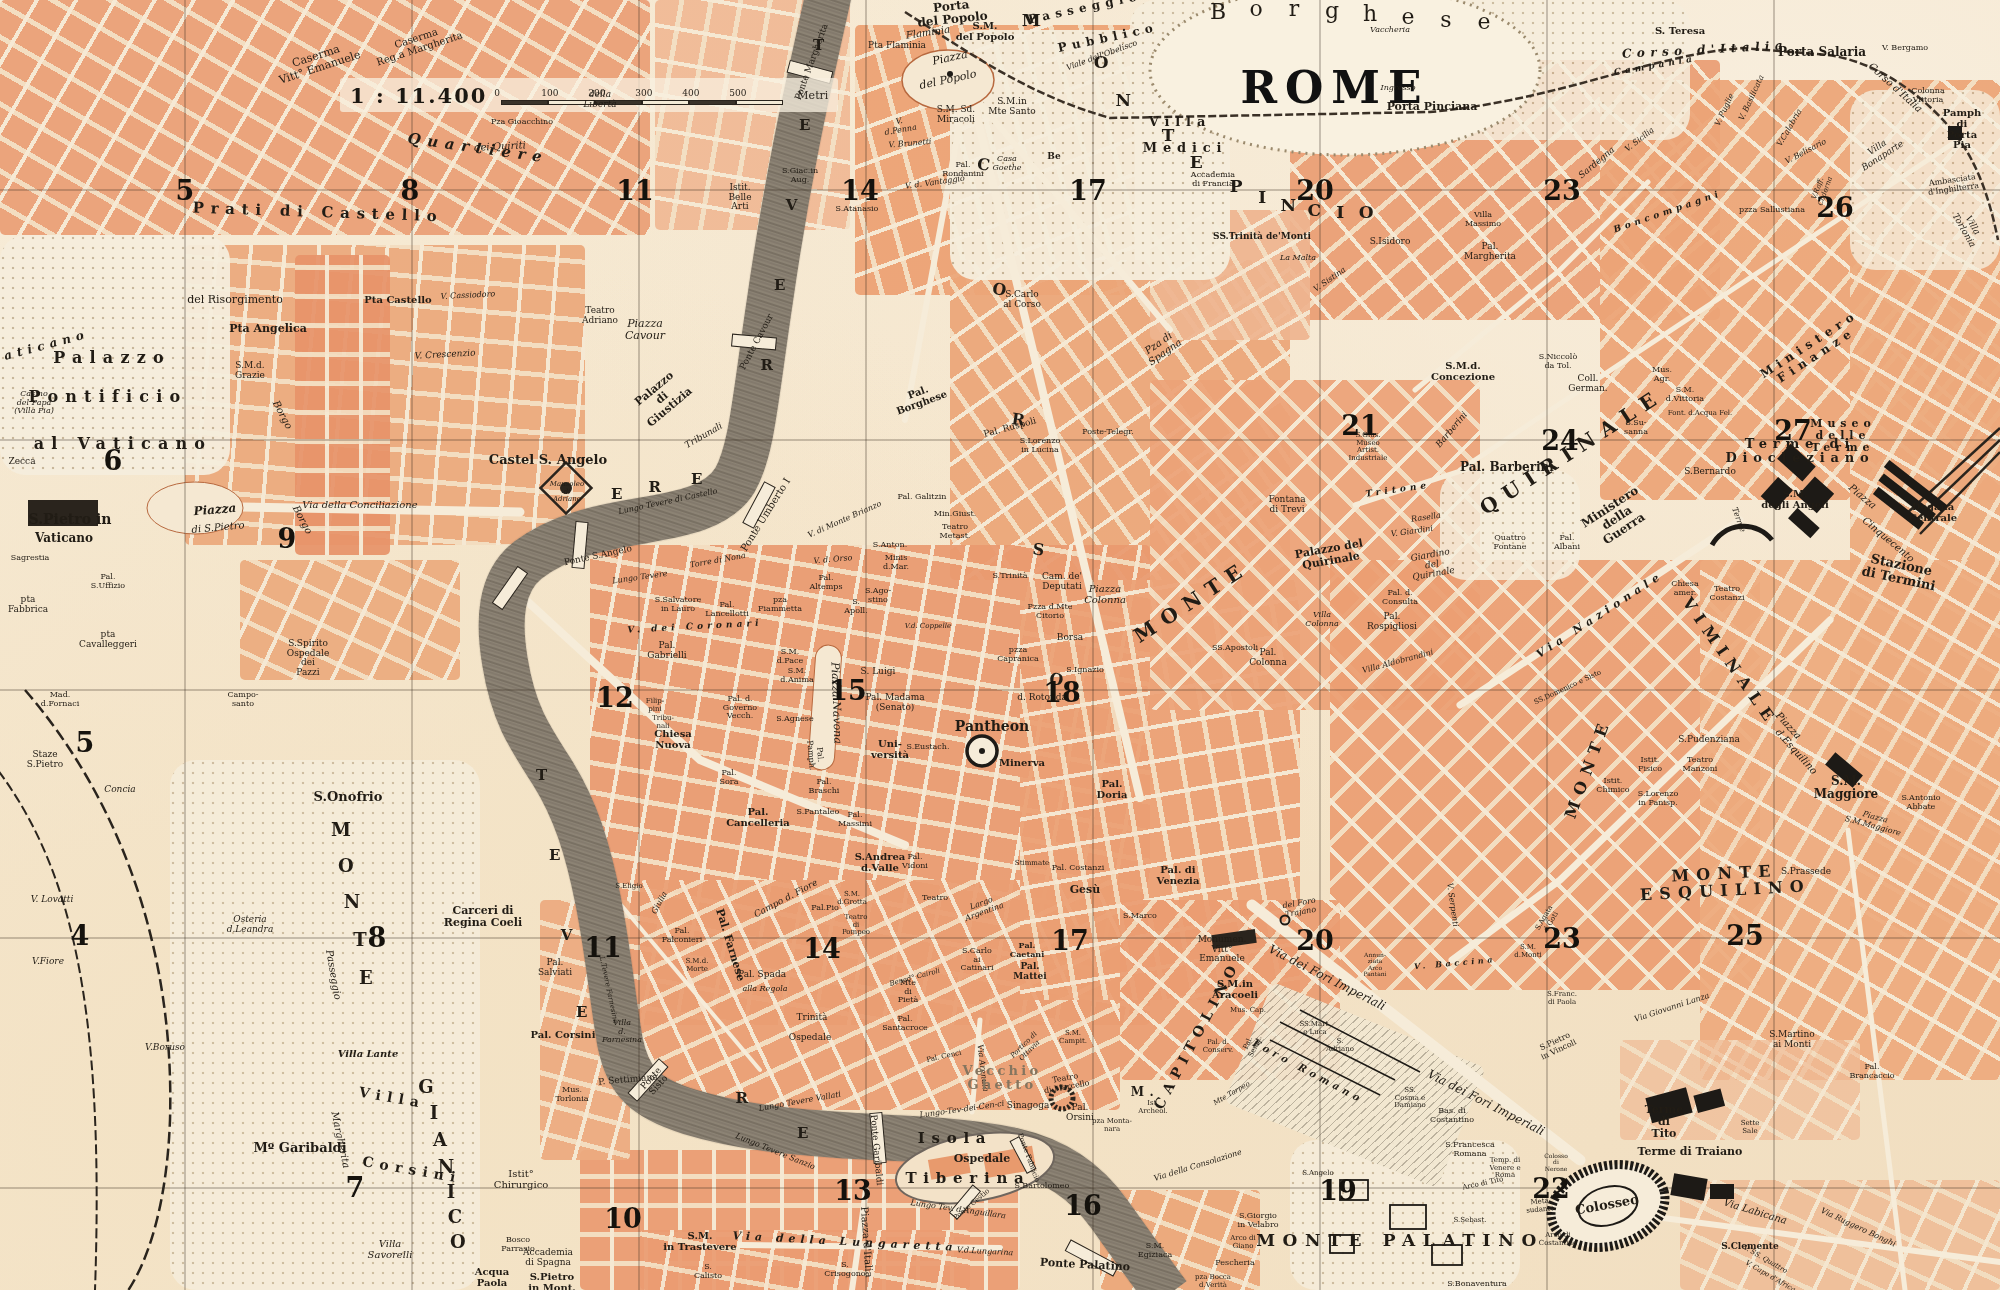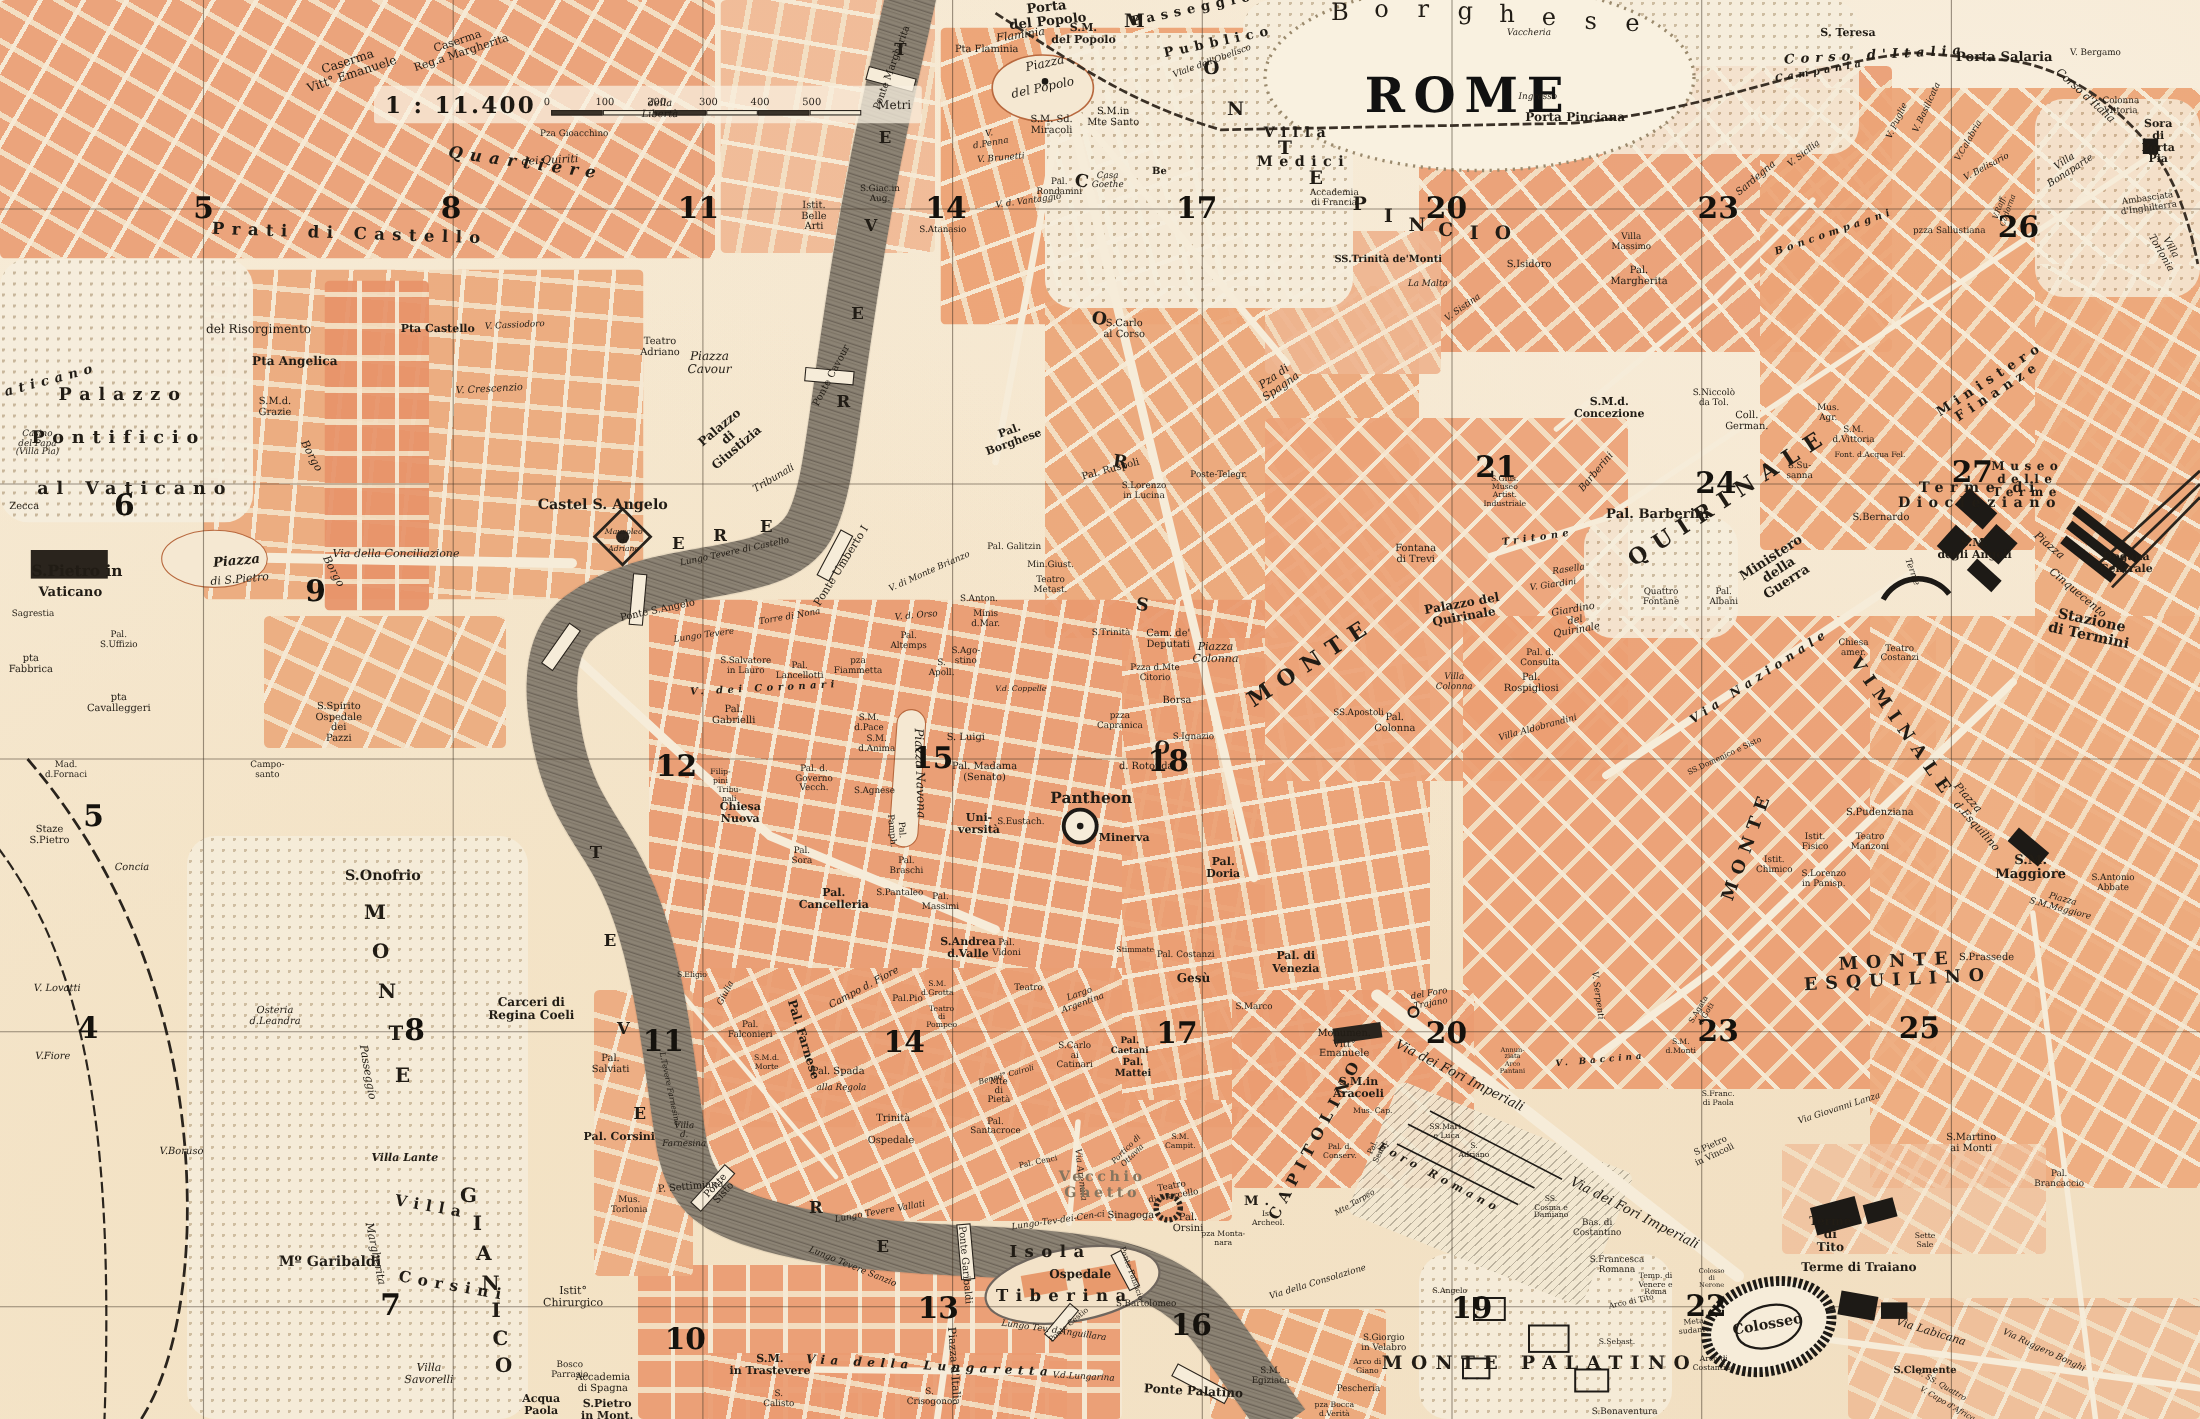--- a/index.html
+++ b/index.html
@@ -444,21 +444,21 @@
       <span class="lbl i" style="left: 1398px; top: 88px; font-size: 8px; --r: 0deg;">Ingresso</span>
       <span class="lbl b" style="left: 1432px; top: 107px; font-size: 11px; --r: 0deg;">Porta Pinciana</span>
       <span class="lbl i" style="left: 1390px; top: 30px; font-size: 8px; --r: 0deg;">Vaccheria</span>
       <span class="lbl b" style="left: 1680px; top: 31px; font-size: 10px; --r: 0deg;">S. Teresa</span>
       <span class="lbl i sp" style="left: 1705px; top: 50px; font-size: 12px; --r: -3deg;">Corso d'Italia</span>
       <span class="lbl b" style="left: 1822px; top: 52px; font-size: 12px; --r: 0deg;">Porta Salaria</span>
       <span class="lbl n" style="left: 1905px; top: 48px; font-size: 8px; --r: 0deg;">V. Bergamo</span>
       <span class="lbl i" style="left: 1895px; top: 88px; font-size: 10px; --r: 42deg;">Corso d'Italia</span>
       <span class="lbl n" style="left: 1928px; top: 96px; font-size: 8px; --r: 0deg;">Colonna
 Vittoria</span>
-      <span class="lbl b" style="left: 1962px; top: 130px; font-size: 10px; --r: 0deg;">Sora di
+      <span class="lbl b" style="left: 1962px; top: 130px; font-size: 10px; --r: 0deg;">Pamph di
 Porta
 Pia</span>
       <span class="lbl n" style="left: 1953px; top: 185px; font-size: 8px; --r: -8deg;">Ambasciata
 d'Inghilterra</span>
       <span class="lbl i" style="left: 1968px; top: 228px; font-size: 9px; --r: 60deg;">Villa
 Torlonia</span>
       <span class="lbl i" style="left: 1880px; top: 152px; font-size: 9px; --r: -33deg;">Villa
 Bonaparte</span>
       <span class="lbl n" style="left: 1772px; top: 210px; font-size: 8px; --r: 0deg;">pzza Sallustiana</span>
       <span class="lbl i sp" style="left: 1668px; top: 212px; font-size: 9px; --r: -19deg;">Boncompagni</span>

